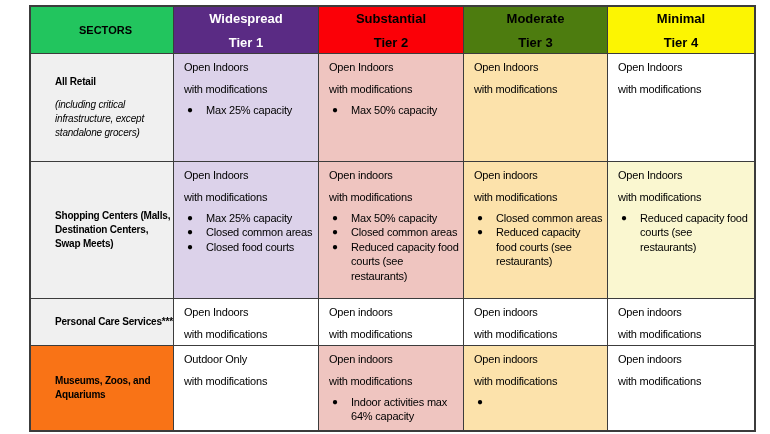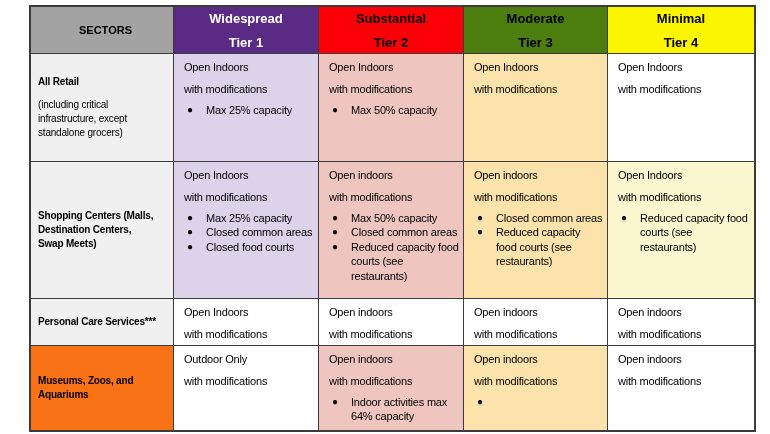--- a/index.html
+++ b/index.html
@@ -26,43 +26,43 @@
   
   .corner { display: flex; align-items: center; padding-left: 8px; font-weight: bold; font-size: 11px; }
   .thead {
     display: flex; flex-direction: column; align-items: center; justify-content: center;
     gap: 9px; font-weight: bold; font-size: 13px; text-align: center;
   }
 
   
   .sector {
     display: flex; flex-direction: column; justify-content: center;
-    padding: 4px 4px 4px 7px; font-size: 10px; line-height: 1.42;
+    padding: 4px 4px 4px 24px; font-size: 10px; line-height: 1.42;
   }
   .sector .title-line { font-weight: bold; white-space: nowrap; letter-spacing: -0.2px; }
   .sector .note { margin-top: 9px; }
-  .sector .note-line { white-space: nowrap; letter-spacing: -0.2px; }
+  .sector .note-line { white-space: nowrap; letter-spacing: -0.2px; font-style: italic; }
 
   
   .tier { padding: 7px 4px 4px 10px; font-size: 11px; letter-spacing: -0.2px; }
   .p { line-height: 1.22; }
   .p1 { margin-bottom: 9px; }
   .p2 { margin-bottom: 6px; }
   .bullets { margin-top: 2px; }
   .bullet { display: flex; line-height: 1.32; padding-left: 3px; }
   .dot { width: 19px; flex: none; font-size: 10px; line-height: 14px; }
   .btxt { flex: 1; }
 </style>
 </head>
 <body>
 
 <div class="screen">
   <div class="tbl">
 
-    <div class="cell corner" style="background-color: #a3a3a3; padding-left: 48px;">
+    <div class="cell corner" style="background-color: #22c55e; padding-left: 48px;">
       <span>SECTORS</span>
     </div>
     <div class="cell thead" style="background-color: rgb(90, 43, 132); color: rgb(255, 255, 255);">
       <div>Widespread</div>
       <div>Tier 1</div>
     </div>
     <div class="cell thead" style="background-color: rgb(251, 0, 7); color: rgb(0, 0, 0);">
       <div>Substantial</div>
       <div>Tier 2</div>
     </div>

